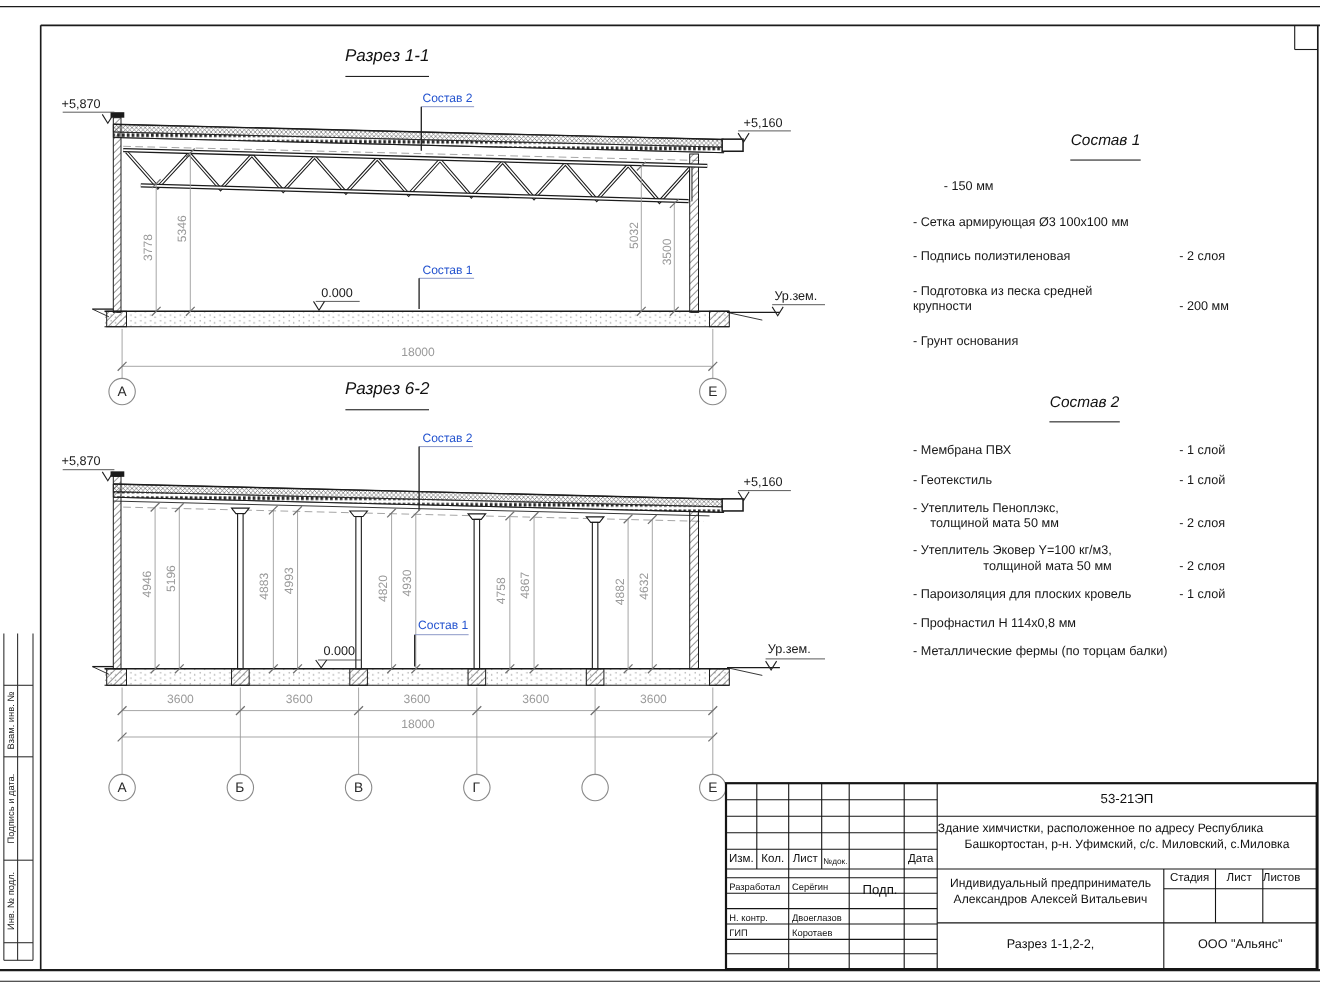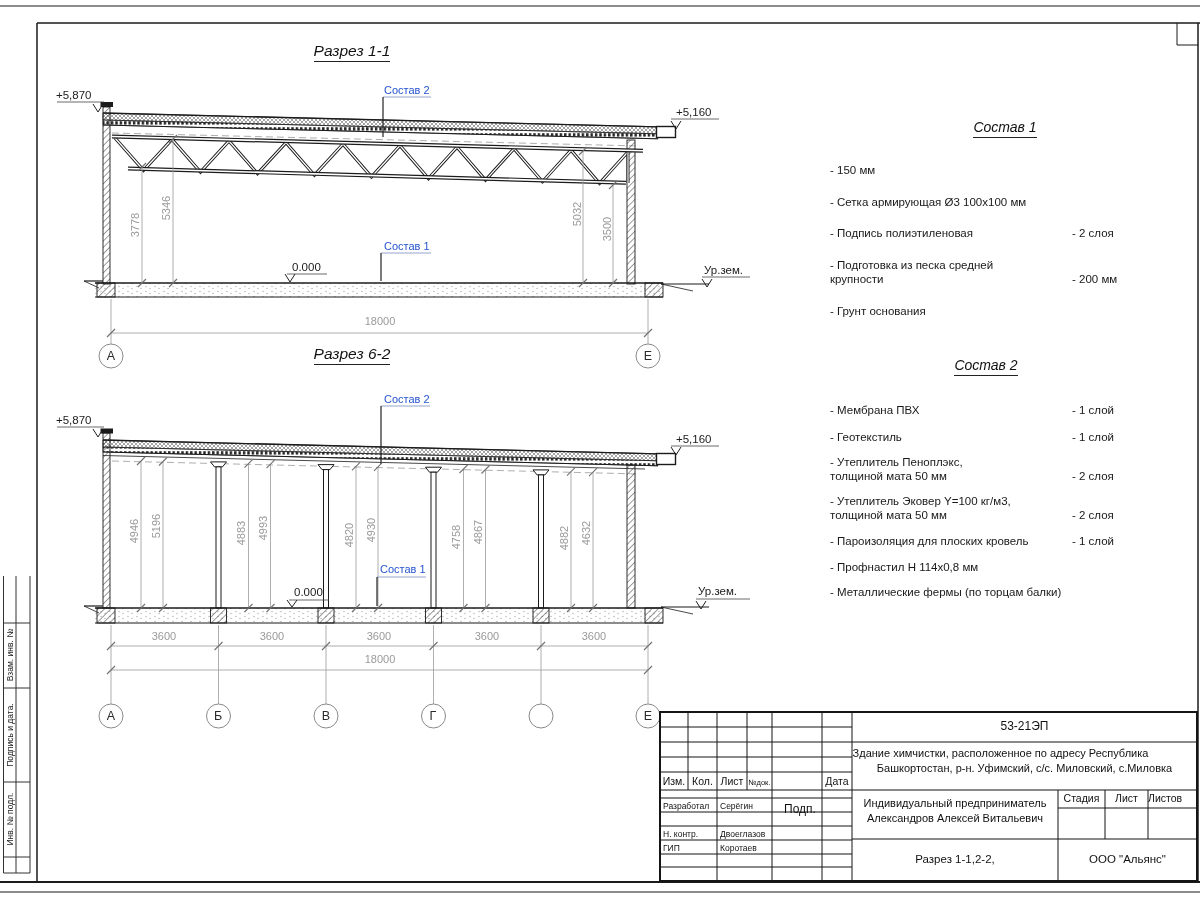--- a/index.html
+++ b/index.html
@@ -8,28 +8,28 @@
   svg { position:absolute; left:0; top:0; }
   .t { position:absolute; white-space:nowrap; color:#1b1b1b; font-family:"Liberation Sans", sans-serif; }
   .elev { font-size:11.5px; }
   .blue { color:#2554cf; font-size:11px; }
   .dim  { color:#9a9a9a; font-size:11px; }
   .dimc { text-align:center; }
   .rot  { transform:rotate(-90deg); height:14px; line-height:14px; }
   .axl  { width:24px; text-align:center; font-size:12.5px; color:#2a2a2a; }
   .stitle { font-style:italic; font-size:15.5px; text-align:center; color:#111; }
   .sostitle { font-style:italic; font-size:14px; text-align:center; color:#111; }
-  .ul { border-bottom:1.2px solid #222; padding-bottom:2px; }
+  .ul { border-bottom:1.2px solid #222; padding-bottom:10px; }
   .slist { position:absolute; width:314px; font-size:11.5px; color:#181818; }
   .sitem { display:flex; justify-content:space-between; align-items:flex-end; }
   .slist1 .sitem { margin-bottom:17px; }
   .slist2 .sitem { margin-bottom:12px; }
   .sname > div { line-height:14.5px; white-space:nowrap; }
-  .slist2 .sname > div { line-height:13.5px; }
-  .sval { width:72px; white-space:nowrap; line-height:14.5px; }
+  .slist2 .sname > div { line-height:13.5px;text-align:right; }
+  .sval { width:72px; white-space:nowrap; line-height:14.5px;margin-left:28px; }
   .vlab { position:absolute; width:96px; height:12px; font-size:8.5px; color:#222;
           text-align:center; transform:rotate(-90deg); line-height:12px; }
   .tbt { position:absolute; text-align:center; color:#111; white-space:nowrap; }
   .tbl { position:absolute; text-align:left; color:#111; white-space:nowrap; }
 </style>
 </head>
 <body>
 
 <div class="sheet">
 

